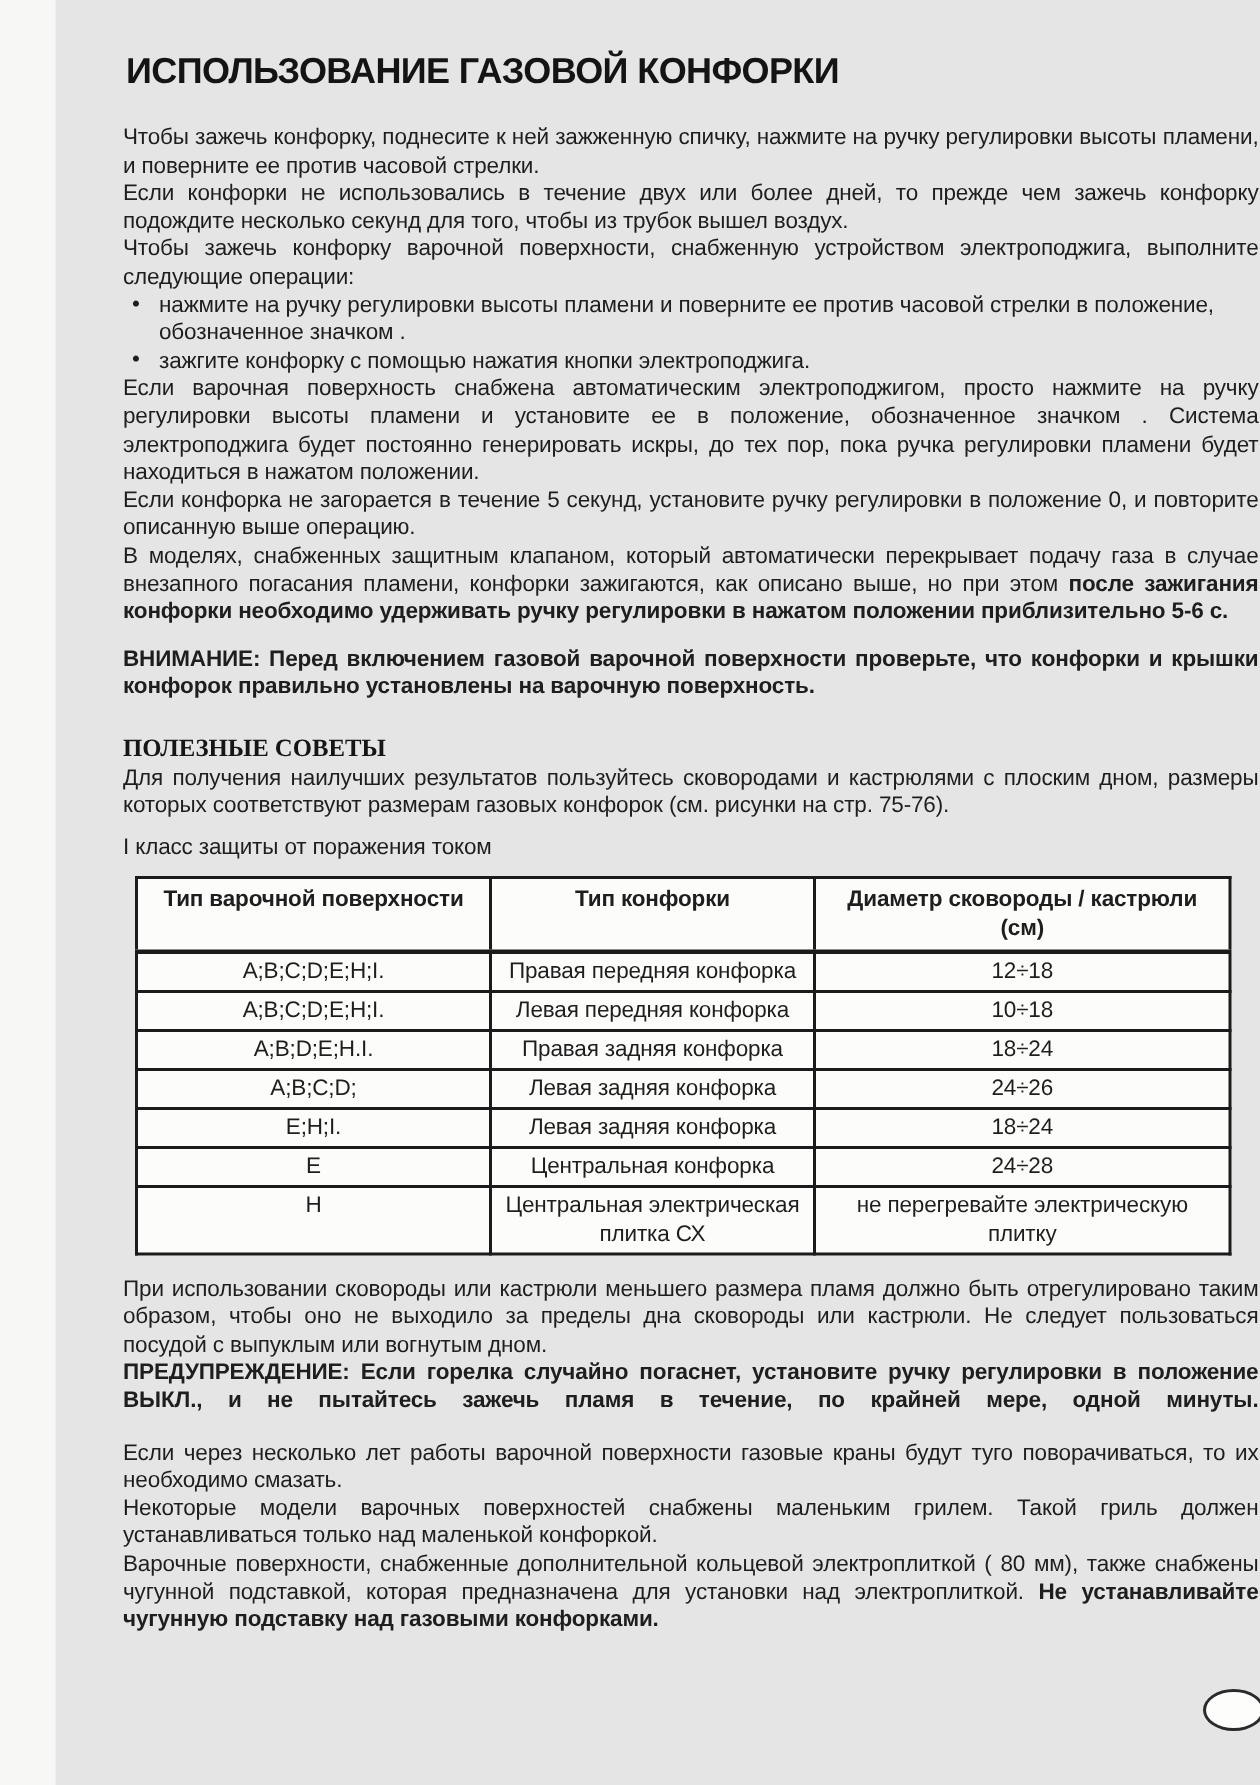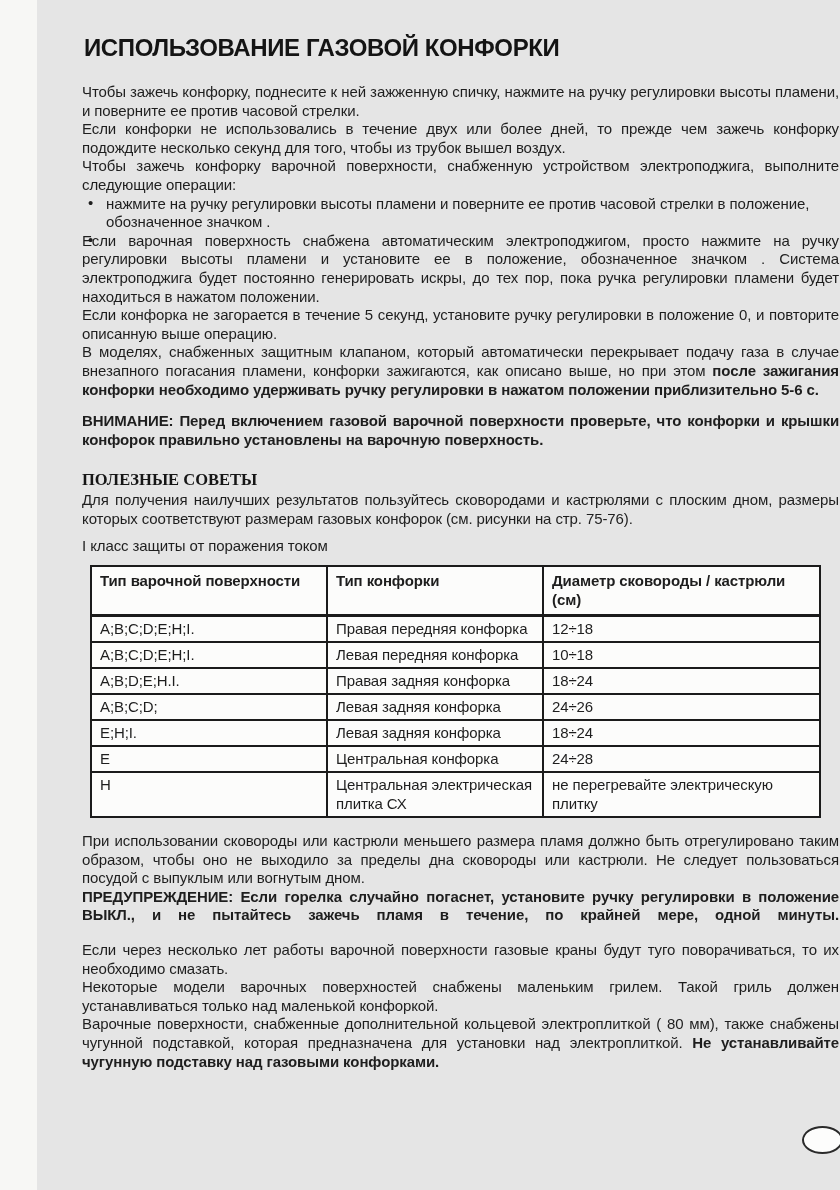--- a/index.html
+++ b/index.html
@@ -47,21 +47,21 @@
   }
   .class-note { margin-top:9px; }
   table.cookware {
     border-collapse:collapse;
     margin:9px 0 0 8px;
     width:731px;
     background:#fcfcfb;
   }
   table.cookware th, table.cookware td {
     border:2px solid #1b1b1b;
-    text-align:left;
+    text-align:center;
     vertical-align:top;
     font-size:15px;
     line-height:19px;
     letter-spacing:-0.1px;
     padding:2px 8px 3px 8px;
   }
   table.cookware th {
     border-bottom-width:3px;
     font-weight:bold;
     padding:4px 8px 5px 8px;
@@ -91,20 +91,21 @@
     <p class="j">Если конфорки не использовались в течение двух или более дней, то прежде чем зажечь конфорку подождите несколько секунд для того, чтобы из трубок вышел воздух.</p>
     <p class="j">Чтобы зажечь конфорку варочной поверхности, снабженную устройством электроподжига, выполните следующие операции:</p>
 
     <ul class="steps">
       <li>
         <span class="bullet">•</span>
         <span>нажмите на ручку регулировки высоты пламени и поверните ее против часовой стрелки в положение, обозначенное значком .</span>
       </li>
       <li>
         <span class="bullet">•</span>
+        <span>зажгите конфорку с помощью нажатия кнопки электроподжига.</span>
       </li>
     </ul>
 
     <p class="j">Если варочная поверхность снабжена автоматическим электроподжигом, просто нажмите на ручку регулировки высоты пламени и установите ее в положение, обозначенное значком . Система электроподжига будет постоянно генерировать искры, до тех пор, пока ручка регулировки пламени будет находиться в нажатом положении.</p>
     <p class="j">Если конфорка не загорается в течение 5 секунд, установите ручку регулировки в положение 0, и повторите описанную выше операцию.</p>
     <p class="j"><span>В моделях, снабженных защитным клапаном, который автоматически перекрывает подачу газа в случае внезапного погасания пламени, конфорки зажигаются, как описано выше, но при этом </span><span class="b">после зажигания конфорки необходимо удерживать ручку регулировки в нажатом положении приблизительно 5-6 с.</span></p>
 
     <p class="attention j">ВНИМАНИЕ: Перед включением газовой варочной поверхности проверьте, что конфорки и крышки конфорок правильно установлены на варочную поверхность.</p>
 
     <h2 class="tips-heading">ПОЛЕЗНЫЕ СОВЕТЫ</h2>

